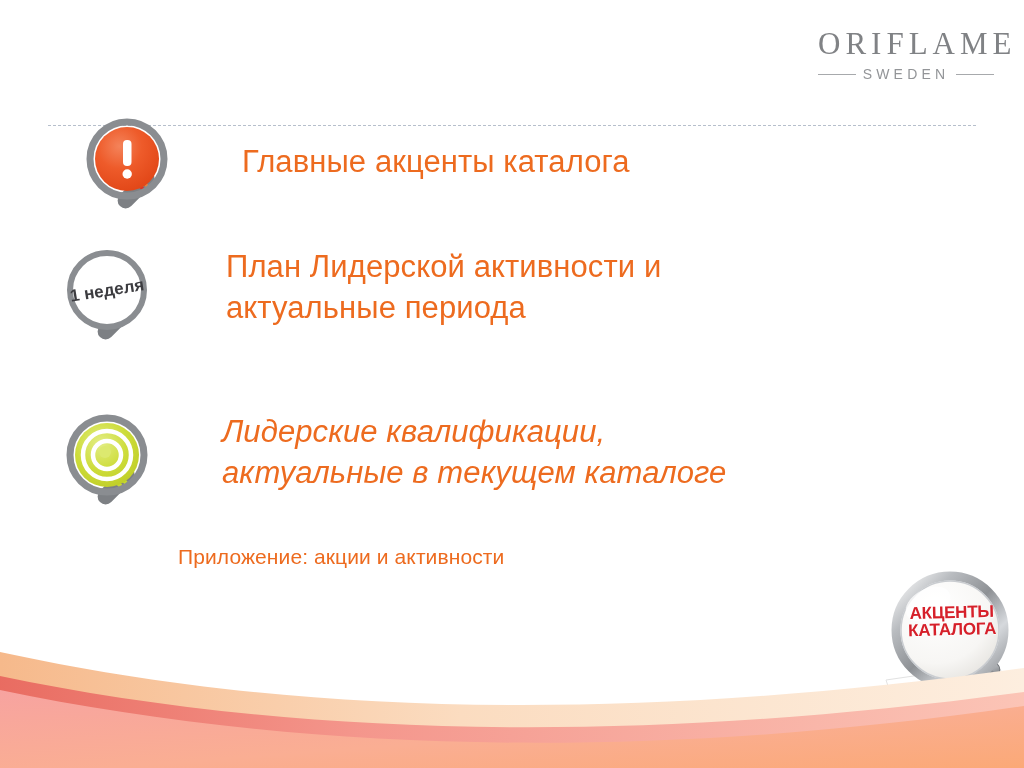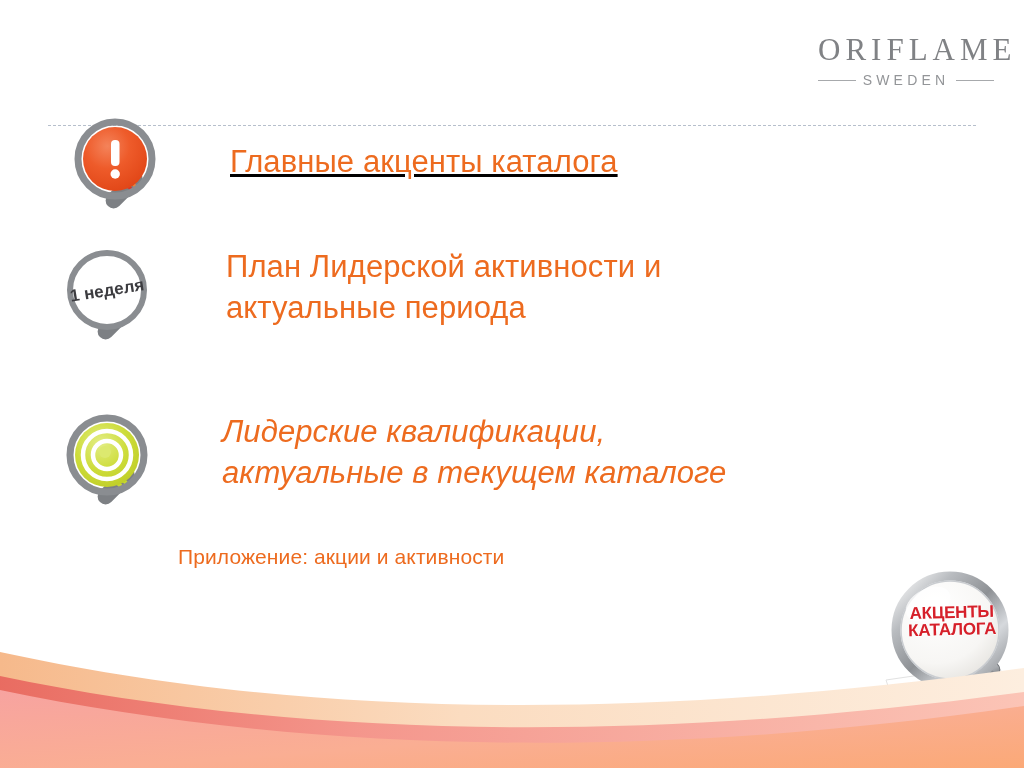--- a/index.html
+++ b/index.html
@@ -16,21 +16,21 @@
     position: relative;
     width: 1024px;
     height: 768px;
     background: #ffffff;
     overflow: hidden;
   }
 
   
   .logo {
     position: absolute;
-    top: 34px;
+    top: 28px;
     right: 30px;
     width: 176px;
     text-align: right;
     user-select: none;
     margin-left: 29px;
   }
   .logo-word {
     font-family: "Liberation Serif", serif;
     font-size: 31px;
     letter-spacing: 5px;
@@ -83,21 +83,21 @@
     font-size: 31px;
     line-height: 1.32;
     letter-spacing: .1px;
     white-space: pre-line;
     font-weight: 400;
   }
   .row-text.small {
     font-size: 21px;
   }
 
-  .row1 { left: 66px;  top: 112px; text-decoration: underline; }
+  .row1 { left: 78px;  top: 112px; }
   .row1 .row-text { margin-left: 52px; margin-top: 30px; }
 
   .row2 { left: 58px;  top: 243px; }
   .row2 .row-text { margin-left: 56px; margin-top: 4px; }
 
   .row3 { left: 58px;  top: 408px; }
   .row3 .row-text { margin-left: 52px; margin-top: 4px; font-style: italic; }
 
   .row4 { left: 178px; top: 543px; }
 

